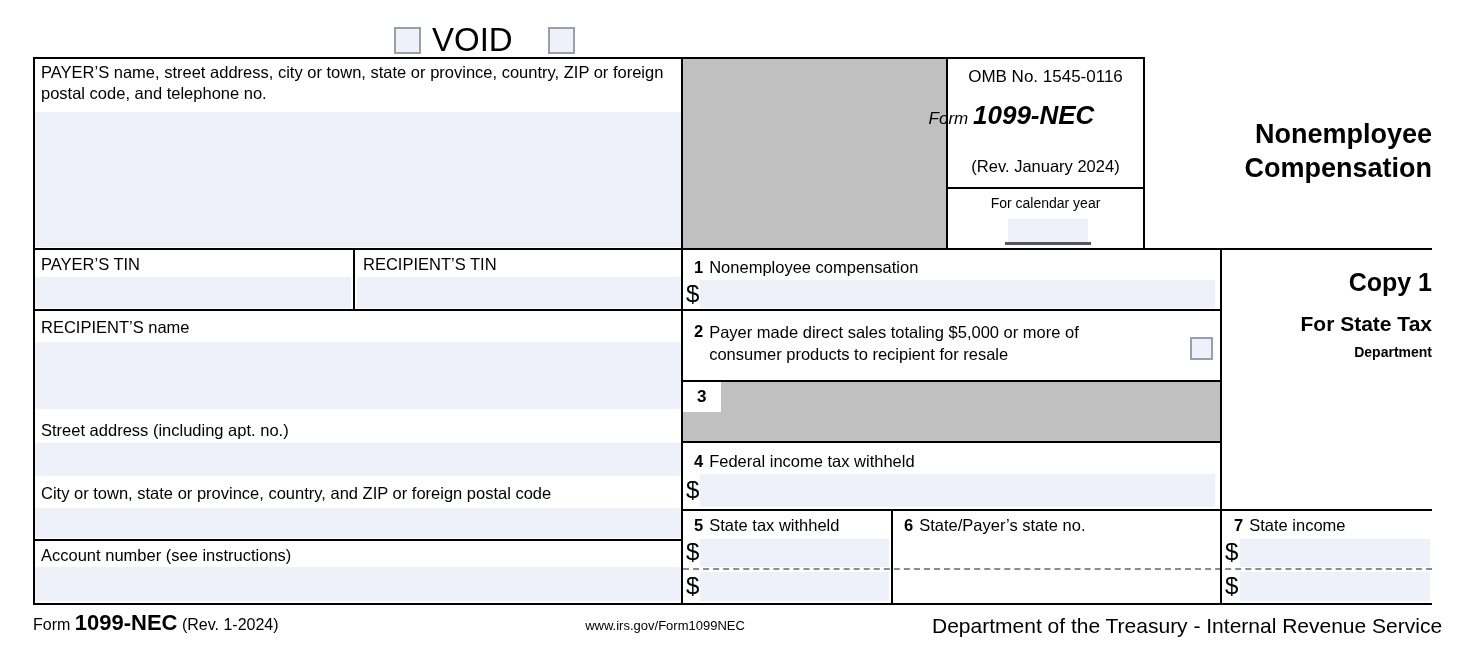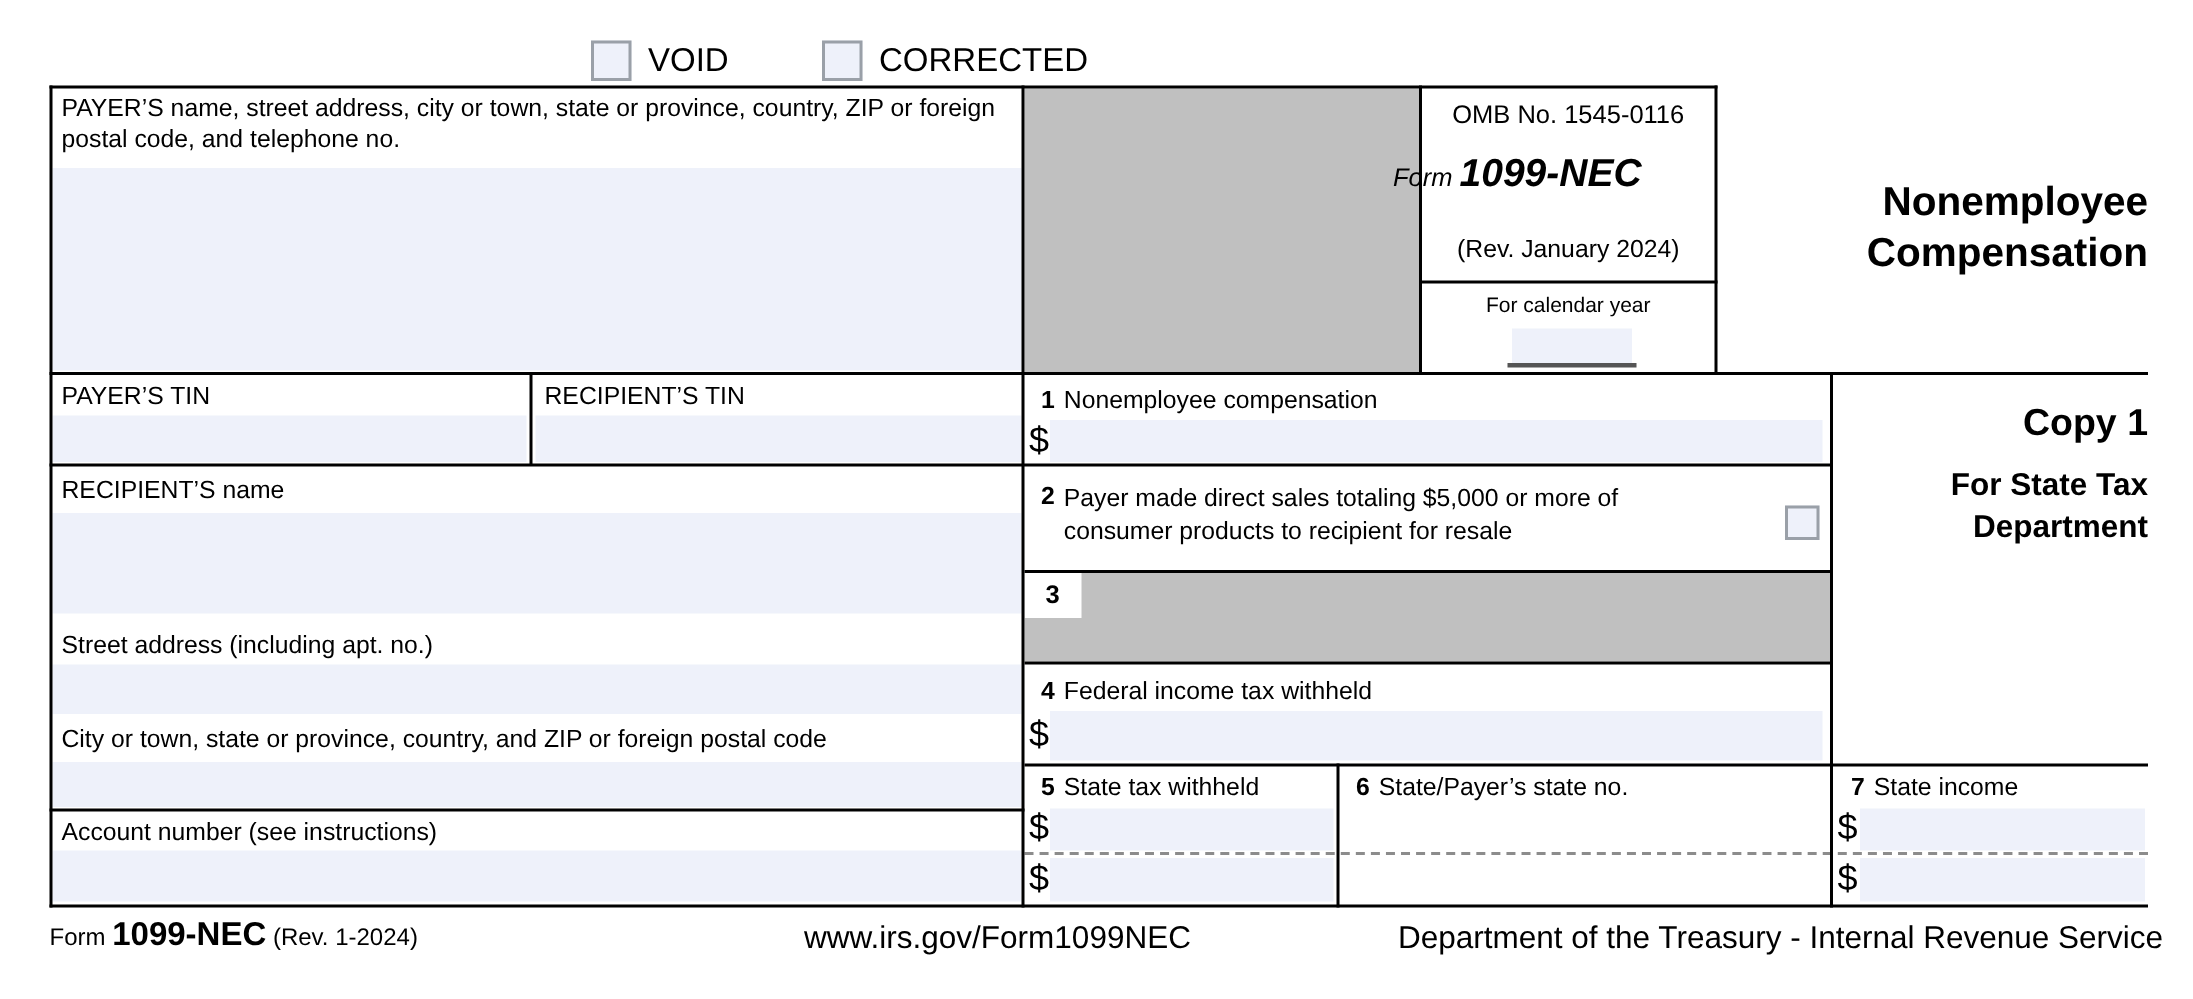--- a/index.html
+++ b/index.html
@@ -14,21 +14,21 @@
   .grayfill{position:absolute;background:var(--shaded-gray,#c0c0c0);}
   .whitefill{position:absolute;background:#fff;}
   .lbl{position:absolute;font-size:16.5px;line-height:21px;white-space:nowrap;}
   .wrap{white-space:normal;}
   .num{font-weight:bold;margin-right:6px;}
   .dollar{position:absolute;font-size:24px;line-height:27px;}
   .cb{position:absolute;box-sizing:border-box;border:2px solid var(--checkbox-border,#9aa0a8);background:var(--field-fill,#eef1fa);}
   .center{text-align:center;}
   .right{text-align:right;}
   .b{font-weight:bold;}
-  .cbrow-label{position:absolute;font-size:22px;line-height:28px;}
+  .cbrow-label{position:absolute;font-size:33px;line-height:28px;}
   .title{position:absolute;font-size:27px;line-height:32px;font-weight:bold;}
   .underline{position:absolute;background:#555;}
 </style>
 </head>
 <body>
 
 <div class="canvas">
 
   <div class="grayfill" style="left:683px;top:59px;width:263px;height:189px;"></div>
   <div class="fill" style="left:35px;top:112px;width:646px;height:135px;"></div>
@@ -66,21 +66,20 @@
   <div class="vline" style="left:353px;top:248px;height:62px;"></div>
   <div class="vline" style="left:681px;top:57px;height:548px;"></div>
   <div class="vline" style="left:946px;top:57px;height:193px;"></div>
   <div class="vline" style="left:1143px;top:57px;height:193px;"></div>
   <div class="vline" style="left:891px;top:509px;height:96px;"></div>
   <div class="vline" style="left:1220px;top:248px;height:357px;"></div>
 
   <div class="cb" style="left:394px;top:27px;width:27px;height:27px;"></div>
   <div class="cbrow-label" style="left:432px;top:26px;">VOID</div>
   <div class="cb" style="left:548px;top:27px;width:27px;height:27px;"></div>
-  <div class="cbrow-label" style="left:586px;top:26px;">CORRECTED</div>
 
   <div class="lbl wrap" style="left:41px;top:62px;width:632px;">PAYER’S name, street address, city or town, state or province, country, ZIP or foreign postal code, and telephone no.</div>
 
   <div class="lbl center" style="left:946px;top:66px;width:199px;font-size:17px;">OMB No. 1545-0116</div>
   <div class="lbl center" style="left:912px;top:105px;width:199px;font-size:17px;font-style:italic;"><span>Form</span> <span class="b" style="font-size:26px;">1099-NEC</span></div>
   <div class="lbl center" style="left:946px;top:156px;width:199px;font-size:16.5px;">(Rev. January 2024)</div>
   <div class="lbl center" style="left:946px;top:193px;width:199px;font-size:14px;">For calendar year</div>
 
   <div class="title right" style="left:1150px;top:118px;width:282px;">Nonemployee</div>
   <div class="title right" style="left:1150px;top:152px;width:282px;">Compensation</div>
@@ -115,19 +114,19 @@
   <div class="dollar" style="left:686px;top:572px;">$</div>
 
   <div class="lbl" style="left:904px;top:515px;"><span class="num">6</span><span>State/Payer’s state no.</span></div>
 
   <div class="lbl" style="left:1234px;top:515px;"><span class="num">7</span><span>State income</span></div>
   <div class="dollar" style="left:1225px;top:538px;">$</div>
   <div class="dollar" style="left:1225px;top:572px;">$</div>
 
   <div class="title right" style="left:1232px;top:266px;width:200px;font-size:25px;">Copy 1</div>
   <div class="title right" style="left:1232px;top:311px;width:200px;font-size:21px;line-height:26px;">For State Tax</div>
-  <div class="title right" style="left:1232px;top:339px;width:200px;font-size:21px;line-height:26px;">Department</div>
+  <div class="title right" style="left:1232px;top:339px;width:200px;font-size:14px;line-height:26px;">Department</div>
 
   <div class="lbl" style="left:33px;top:612px;font-size:16px;"><span>Form</span> <span class="b" style="font-size:22px;">1099-NEC</span> <span>(Rev. 1-2024)</span></div>
-  <div class="lbl center" style="left:450px;top:615px;width:430px;font-size:21px;">www.irs.gov/Form1099NEC</div>
+  <div class="lbl center" style="left:450px;top:615px;width:430px;font-size:13px;">www.irs.gov/Form1099NEC</div>
   <div class="lbl right" style="left:932px;top:615px;width:500px;font-size:21px;">Department of the Treasury - Internal Revenue Service</div>
 
 </div>
 
 </body></html>

